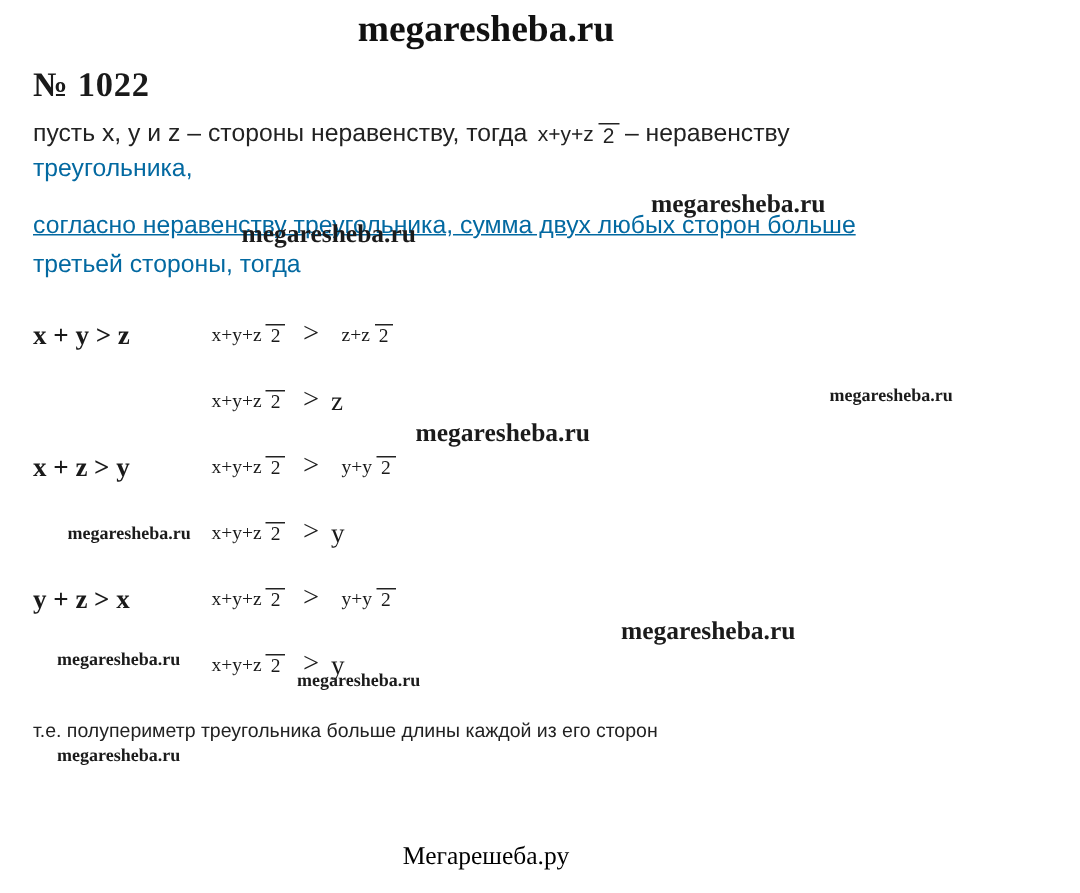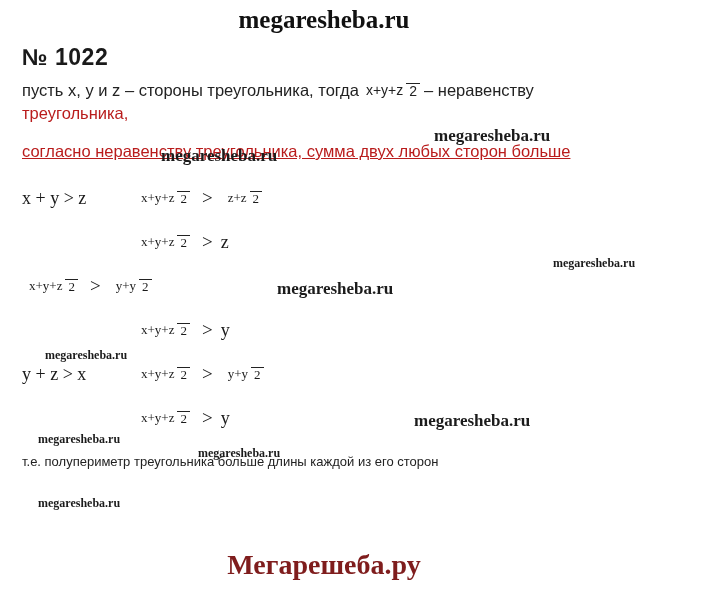--- a/index.html
+++ b/index.html
@@ -29,42 +29,42 @@
     padding-top: 6px;
     letter-spacing: 0px;
   }
   .site-footer {
     position: absolute;
     left: 0;
     right: 0;
     bottom: 14px;
     text-align: center;
     font-family: "Liberation Serif", serif;
-    font-weight: bold;
-    font-size: 28px;
-    color: #7f1d1d;
+    font-weight: normal;
+    font-size: 17px;
+    color: #000000;
   }
   .content {
     position: absolute;
     left: 22px;
     top: 44px;
     width: 684px;
   }
   .task-number {
-    font-family: Liberation Sans, sans-serif;
+    font-family: Liberation Serif, serif;
     font-weight: bold;
     font-size: 23px;
     margin: 0 0 10px 0;
     letter-spacing: 0.5px;
   }
   .para {
     font-family: "Liberation Sans", sans-serif;
     font-size: 16.5px;
     line-height: 26px;
-    color: #b91c1c;
+    color: #0369a1;
     margin: 0;
   }
   .para-row {
     display: flex;
     align-items: center;
     flex-wrap: wrap;
     font-family: "Liberation Sans", sans-serif;
     font-size: 16.5px;
     color: #222222;
   }
@@ -96,20 +96,21 @@
     align-items: center;
     height: 44px;
     font-family: "Liberation Serif", serif;
     font-size: 18px;
     color: #1a1a1a;
   }
   .math-line .lhs {
     width: 112px;
     font-size: 18px;
     font-family: "Liberation Serif", serif;
+    font-weight: bold;
   }
   .eq-group {
     display: flex;
     align-items: center;
   }
   .rel {
     font-size: 19px;
     margin: 0 8px;
   }
   .plain-var {
@@ -139,31 +140,32 @@
 
 <div class="page">
 
   <div class="site-header">megaresheba.ru</div>
 
   <div class="content">
 
     <div class="task-number">№ 1022</div>
 
     <div class="para-row">
-      <span>пусть x, y и z – стороны треугольника, тогда</span>
+      <span>пусть x, y и z – стороны неравенству, тогда</span>
       <span class="frac big">
         <span class="num">x+y+z</span>
         <span class="den">2</span>
       </span>
       <span>– неравенству</span>
     </div>
 
     <div class="para">треугольника,</div>
 
     <div class="para" style="margin-top:12px;text-decoration:underline;">согласно неравенству треугольника, сумма двух любых сторон больше</div>
+    <div class="para">третьей стороны, тогда</div>
 
     <div class="math-block">
 
       <div class="math-line">
         <span class="lhs">x + y &gt; z</span>
         <span class="eq-group">
           <span class="frac">
             <span class="num">x+y+z</span>
             <span class="den">2</span>
           </span>
@@ -181,20 +183,21 @@
           <span class="frac">
             <span class="num">x+y+z</span>
             <span class="den">2</span>
           </span>
           <span class="rel">&gt;</span>
           <span class="plain-var">z</span>
         </span>
       </div>
 
       <div class="math-line">
+        <span class="lhs">x + z &gt; y</span>
         <span class="eq-group">
           <span class="frac">
             <span class="num">x+y+z</span>
             <span class="den">2</span>
           </span>
           <span class="rel">&gt;</span>
           <span class="frac">
             <span class="num">y+y</span>
             <span class="den">2</span>
           </span>

